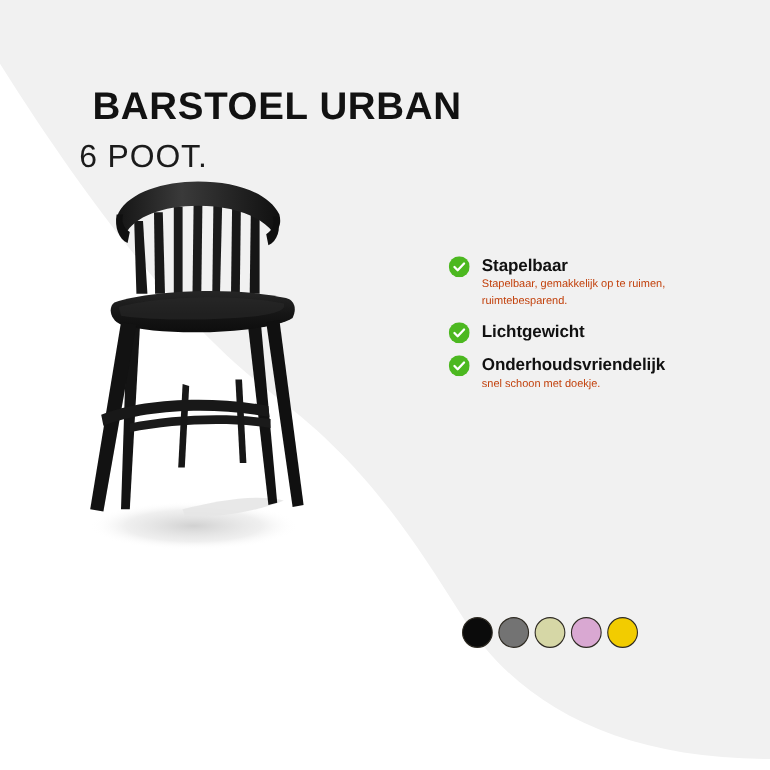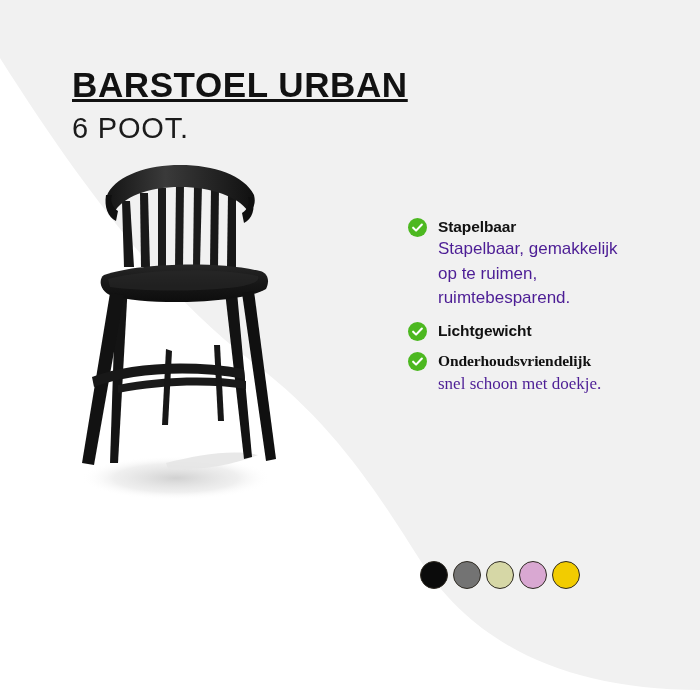--- a/index.html
+++ b/index.html
@@ -43,23 +43,22 @@
     left: 72px;
     top: 66px;
     z-index: 6;
   }
   .title-main {
     font-size: 35px;
     font-weight: 700;
     letter-spacing: 0.6px;
     color: #121212;
     line-height: 1.08;
-    margin: 0;
+    margin: 12px;
     white-space: nowrap;
-    text-decoration: underline;
   }
   .title-sub {
     font-size: 29px;
     font-weight: 400;
     letter-spacing: 0.8px;
     color: #1b1b1b;
     line-height: 1.1;
     margin: 9px 0 0 0;
     white-space: nowrap;
   }
@@ -76,29 +75,29 @@
   .product-figure svg {
     display: block;
     width: 100%;
     height: 100%;
   }
 
   
   .features {
     position: absolute;
     left: 408px;
-    top: 217px;
+    top: 232px;
     width: 262px;
     z-index: 6;
   }
   .feature {
     position: relative;
     margin-bottom: 11px;
   }
-  .feature:last-child { margin-bottom: 12px; font-family: Liberation Serif, serif; }
+  .feature:last-child { margin-bottom: 12px; }
 
   .check-icon {
     position: absolute;
     left: 0;
     top: 1px;
     width: 19px;
     height: 19px;
     display: block;
   }
   .check-icon svg { display: block; width: 19px; height: 19px; }
@@ -107,23 +106,23 @@
     margin: 0 0 1px 30px;
     font-size: 15.5px;
     font-weight: 700;
     color: #111111;
     line-height: 1.25;
     letter-spacing: -0.1px;
     white-space: nowrap;
   }
   .feature-desc {
     margin: 0 0 0 30px;
-    font-size: 17px;
+    font-size: 10px;
     font-weight: 400;
-    color: #4c1d95;
+    color: #c2410c;
     line-height: 1.42;
     max-width: 185px;
   }
 
   
   .swatches {
     position: absolute;
     left: 420px;
     top: 561px;
     display: flex;

